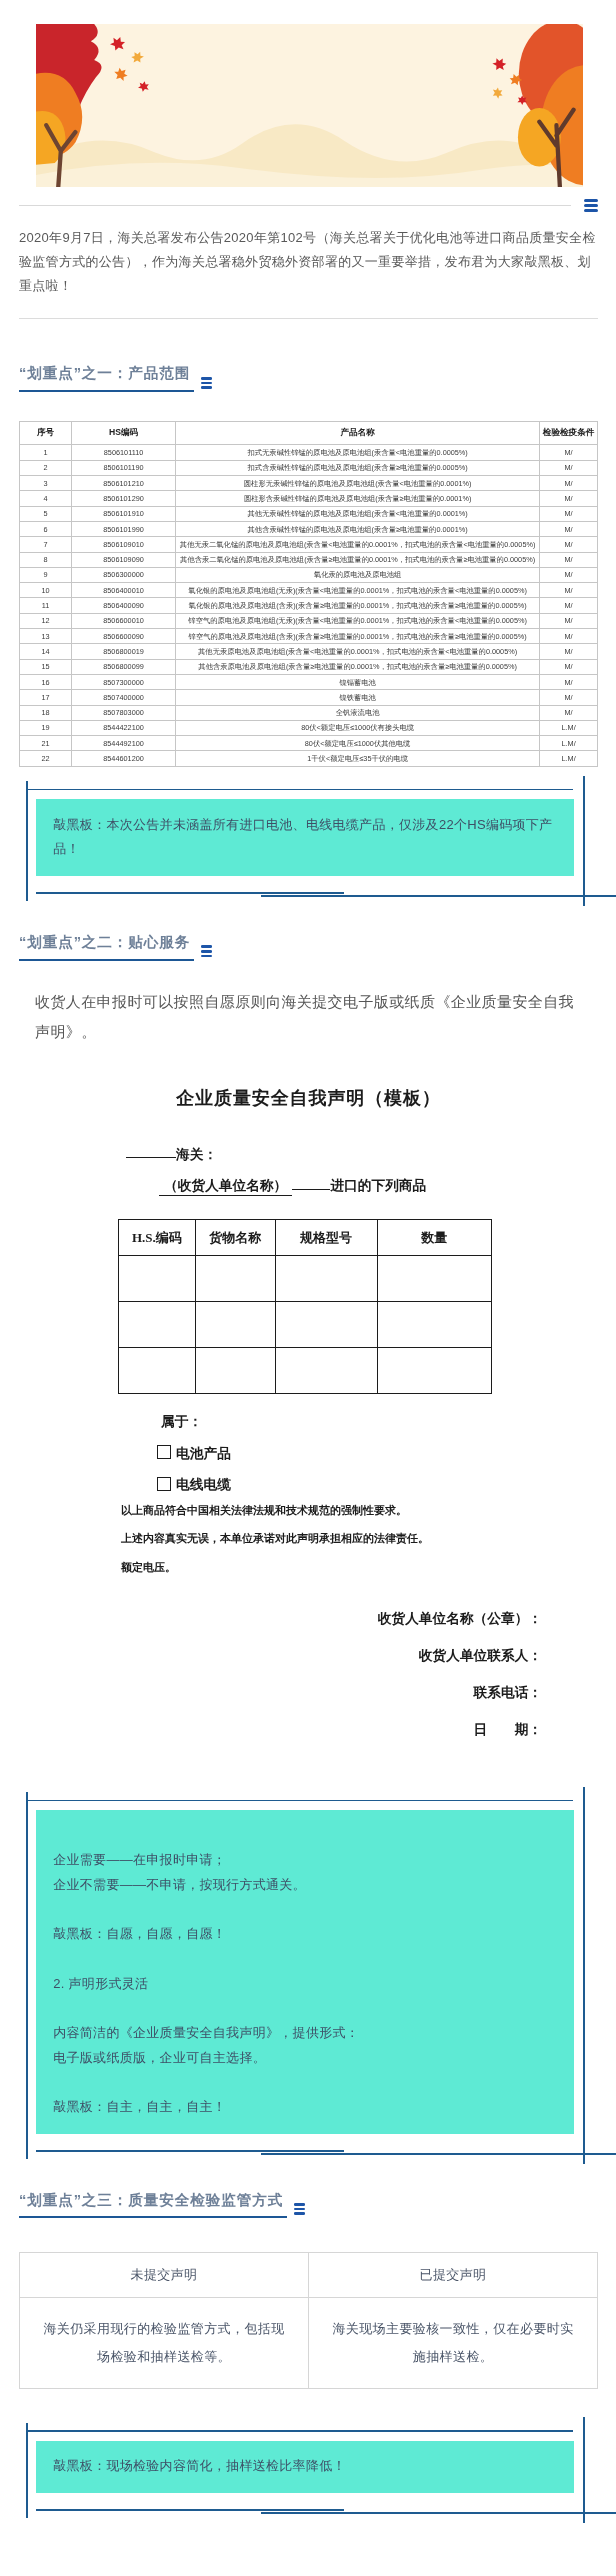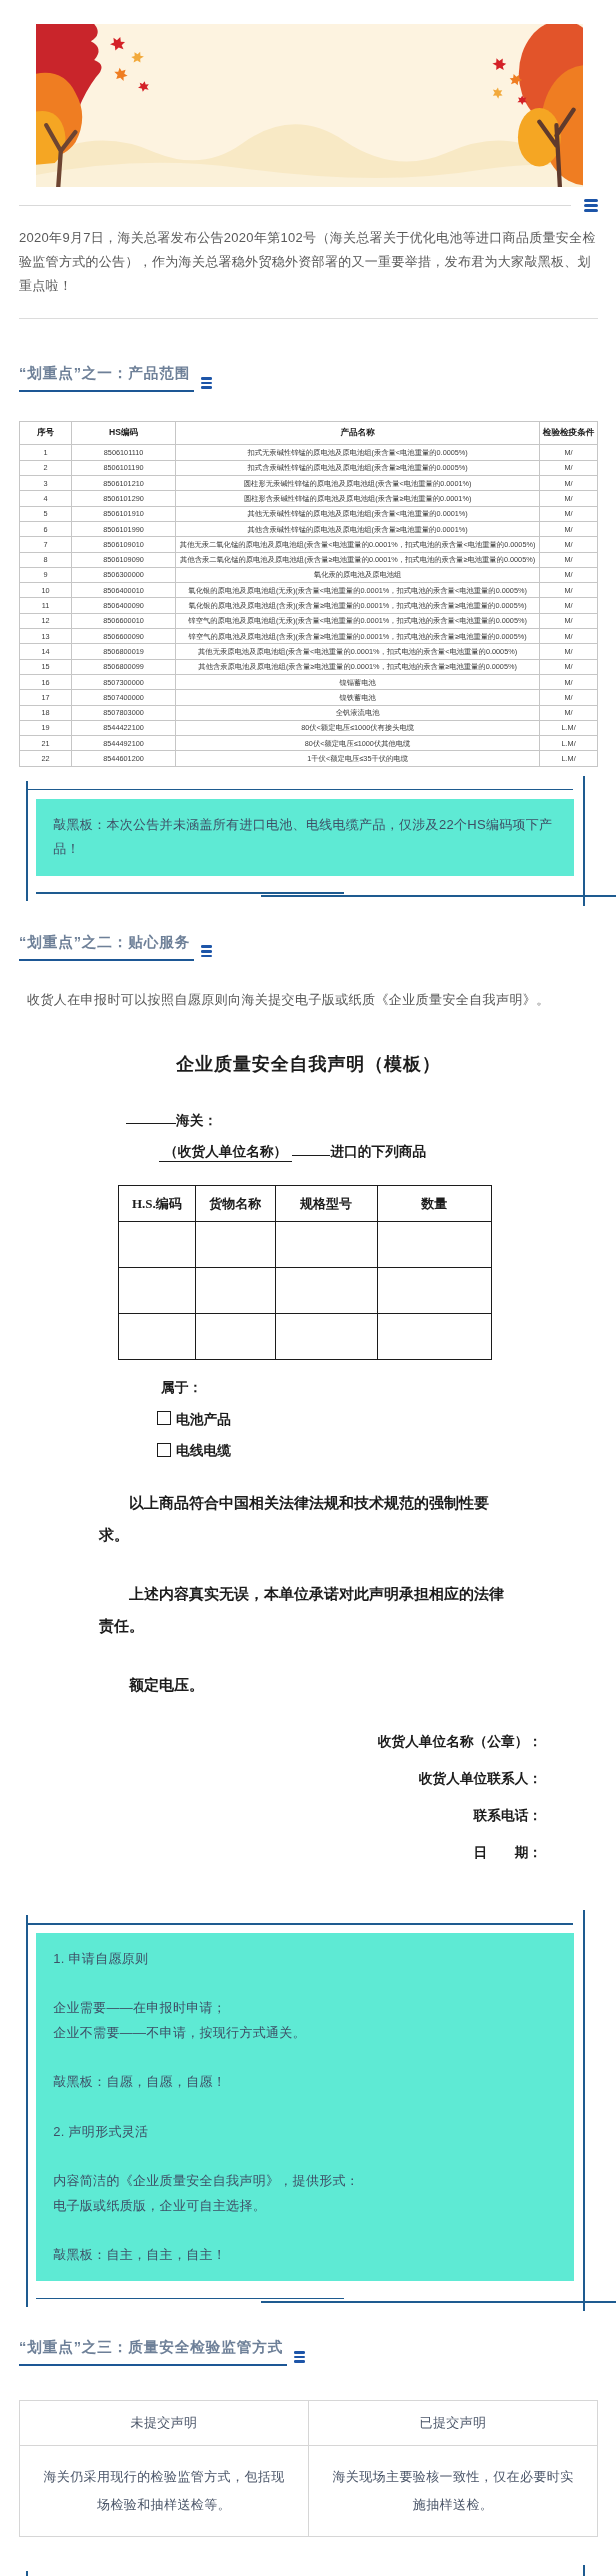--- a/index.html
+++ b/index.html
@@ -46,40 +46,40 @@
   .callout{position:relative;margin:22px 13px 29px 6.9px;padding:10.3px 11px 12px 10.3px;}
   .callout .line-top{position:absolute;top:0;left:0;right:12px;height:1.7px;background:#1e5b90;}
   .callout .line-left{position:absolute;top:-7.7px;left:0;bottom:-13.7px;width:1.7px;background:#1e5b90;}
   .callout .line-right{position:absolute;top:-13px;right:0;bottom:-18px;width:1.7px;background:#1e5b90;}
   .callout .line-bottom-a{position:absolute;bottom:-6px;left:10.3px;width:55%;height:1.7px;background:#1e5b90;}
   .callout .line-bottom-b{position:absolute;bottom:-9.4px;left:42%;right:-32px;height:1.7px;background:#1e5b90;}
   .callout .inner{background:#5eead4;padding:13.7px 17px;font-size:13px;color:#3e4f66;line-height:1.9;letter-spacing:0.3px;}
   .callout .inner p{margin:0;min-height:1.9em;}
 
   
-  .para{margin:26px 8px 0;font-size:13px;line-height:2.0;color:#565656;letter-spacing:0.4px;}
+  .para{margin:26px 16px 0;font-size:15px;line-height:2.0;color:#565656;letter-spacing:0.4px;}
 
   
   .doc{width:467px;margin:39px auto 0;font-family:"Liberation Serif","DejaVu Serif",serif;color:#1c1c1c;}
   .doc-title{text-align:center;font-size:18px;font-weight:bold;letter-spacing:0.9px;margin:29px 0 0;}
   .doc-line1{margin:34px 0 0 51px;font-size:13.7px;font-weight:bold;}
   .doc-line2{margin:12px 0 0 84px;font-size:13.7px;font-weight:bold;}
   .doc .blank{display:inline-block;width:50px;border-bottom:1.3px solid #1c1c1c;height:1em;vertical-align:baseline;}
   .doc .blank.short{width:38px;}
   .doc .u{border-bottom:1.3px solid #1c1c1c;padding:0 5.1px 1.7px;}
   table.doc-table{border-collapse:collapse;margin:24px 0 0 43px;width:374px;}
   table.doc-table th,table.doc-table td{border:1.7px solid #1c1c1c;}
   table.doc-table th{font-size:13px;font-weight:bold;height:33px;}
   table.doc-table td{height:43px;}
   table.doc-table .c1{width:76px;}table.doc-table .c2{width:80px;}
   table.doc-table .c3{width:103px;}table.doc-table .c4{width:116px;}
   .doc-belongs{margin:19px 0 0 86px;font-size:13.7px;font-weight:bold;}
   .doc-check{margin:13.7px 0 0 82px;font-size:13.7px;font-weight:bold;}
   .doc-check .box{display:inline-block;width:12px;height:12px;border:1.7px solid #1c1c1c;margin-right:5.1px;vertical-align:-1.7px;}
-  .doc-para{margin:28px 0 0 24px;width:411px;font-size:15px;font-weight:bold;line-height:2.1;text-indent:2em;}
+  .doc-para{margin:5px 0 0 24px;width:411px;font-size:11px;font-weight:bold;line-height:2.1;text-indent:2em;}
   .doc-sig{margin:22px 0 0 221px;font-size:13.7px;font-weight:bold;line-height:2.7;}
   .doc-sig p{margin:0;text-align:right;}
 
   
   table.compare{width:100%;border-collapse:collapse;margin-top:34px;}
   table.compare th,table.compare td{border:0.9px solid #d6d6d6;text-align:center;color:#4a5568;letter-spacing:0.4px;}
   table.compare th{font-size:13px;font-weight:normal;padding:13px 8.6px;}
   table.compare td{font-size:13px;padding:17px 22px;line-height:2.15;}
 </style>
 </head>
@@ -361,21 +361,20 @@
       </div>
   </div>
 
   <div class="callout" style="margin-top:51px">
     <span class="line-top"></span>
     <span class="line-left"></span>
     <span class="line-right"></span>
     <span class="line-bottom-a"></span>
     <span class="line-bottom-b"></span>
     <div class="inner">
-        <p>1. 申请自愿原则</p>
         <p></p>
         <p>企业需要——在申报时申请；</p>
         <p>企业不需要——不申请，按现行方式通关。</p>
         <p></p>
         <p>敲黑板：自愿，自愿，自愿！</p>
         <p></p>
         <p>2. 声明形式灵活</p>
         <p></p>
         <p>内容简洁的《企业质量安全自我声明》，提供形式：</p>
         <p>电子版或纸质版，企业可自主选择。</p>

